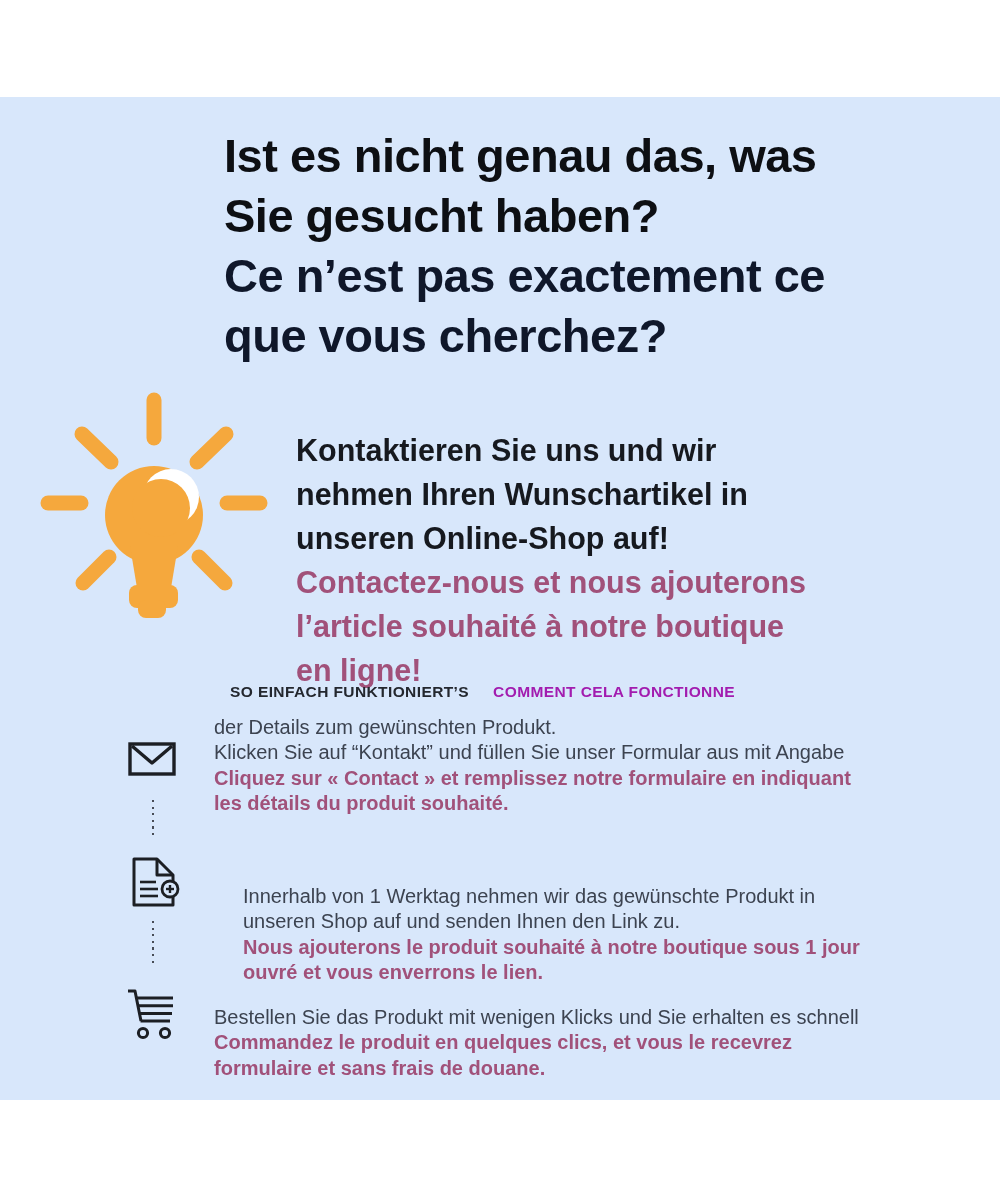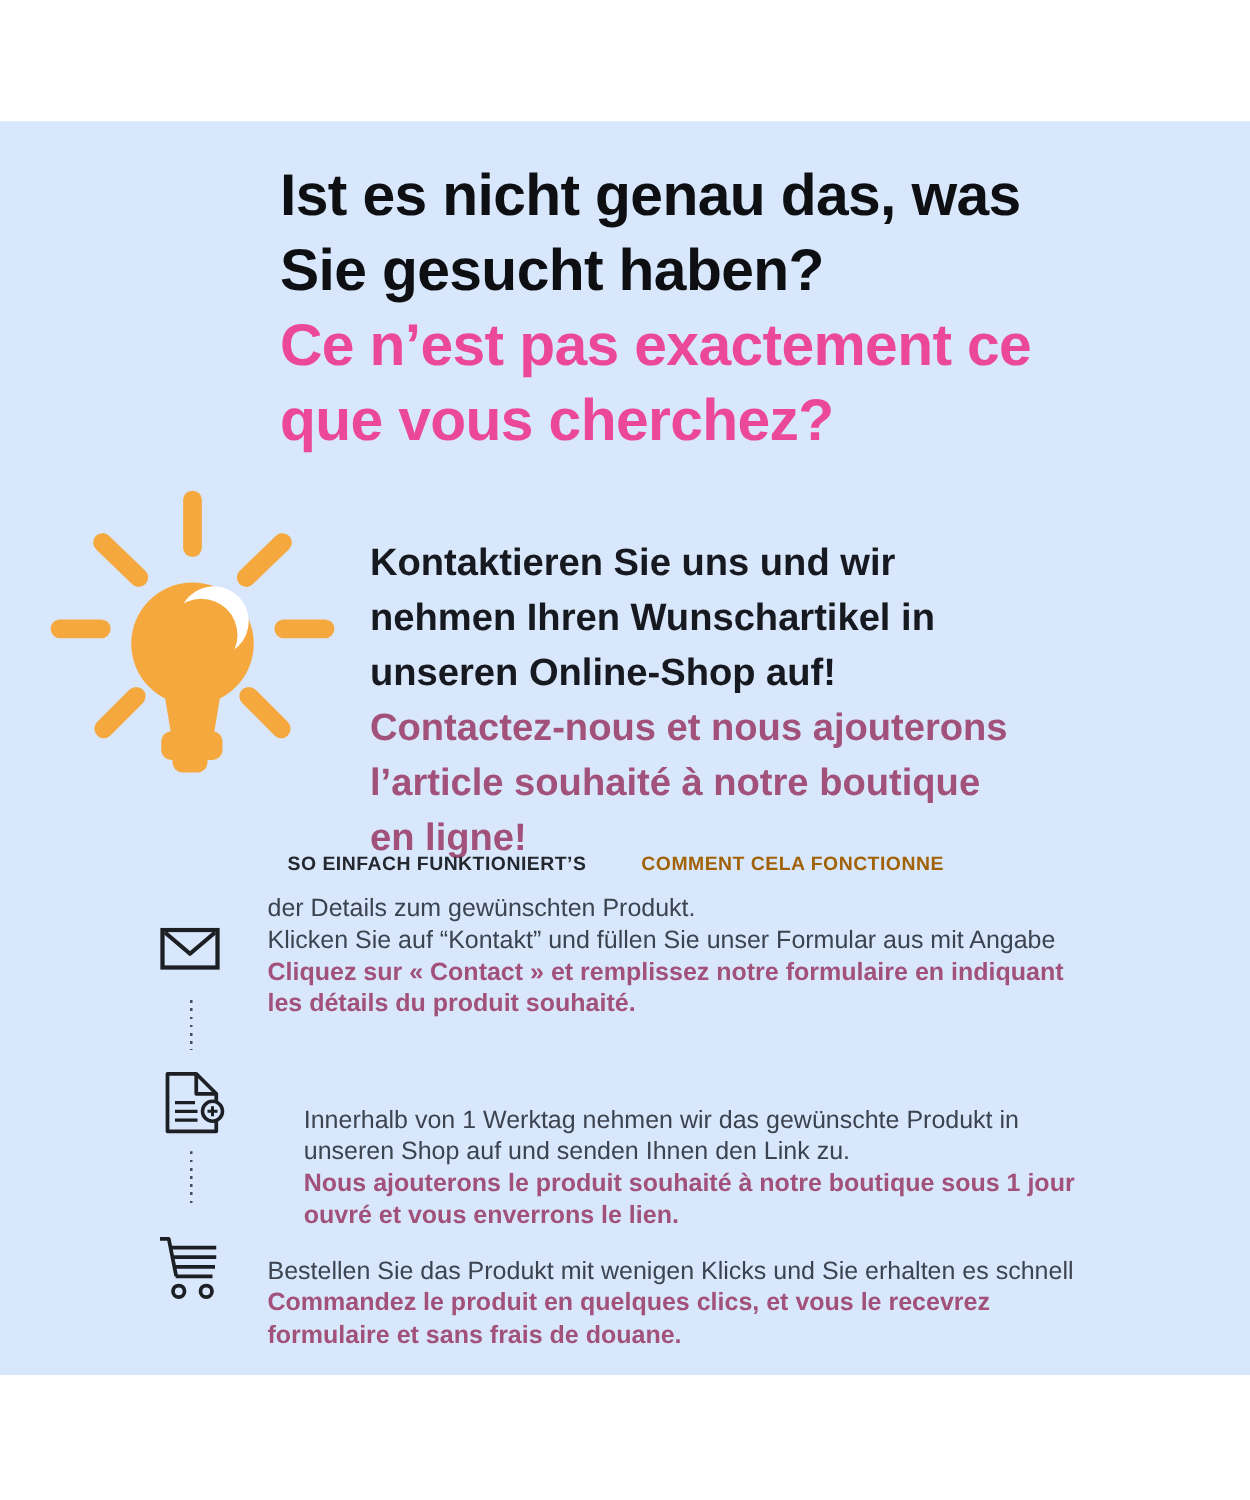--- a/index.html
+++ b/index.html
@@ -3,33 +3,33 @@
 <meta charset="utf-8">
 <style>
   html,body{margin:0;padding:0;background:#ffffff;}
   .canvas{position:relative;width:1000px;height:1200px;background:#ffffff;overflow:hidden;
           font-family:"Liberation Sans",sans-serif;}
   .panel{position:absolute;left:0;top:97px;width:1000px;height:1003px;background:#d8e7fb;}
 
   .hero{position:absolute;left:224px;top:126px;font-size:47px;line-height:60px;
         font-weight:700;letter-spacing:-0.5px;white-space:nowrap;}
   .hero .de{color:#0d0f13;}
-  .hero .fr{color:#ec4899;}
+  .hero .fr{color:#0f172a;}
 
   .bulb-svg{position:absolute;left:40px;top:388px;}
 
   .intro{position:absolute;left:296px;top:380px;font-size:30.5px;line-height:44px;
          font-weight:700;white-space:nowrap;margin-top:48px;}
   .intro .de{color:#16191f;}
   .intro .fr{color:#a1517a;}
 
   .section-heading{position:absolute;left:230px;top:683px;display:flex;gap:24px;
                    font-size:15.5px;font-weight:700;letter-spacing:0.4px;white-space:nowrap;}
   .section-heading .de{color:#23272e;}
-  .section-heading .fr{color:#a16207;margin-left:20px;}
+  .section-heading .fr{color:#a21caf;}
 
   .step{position:absolute;left:214px;width:760px;font-size:20px;line-height:25.4px;
         white-space:nowrap;}
   .step .de{color:#3c4350;font-weight:400;}
   .step .fr{color:#a1517a;font-weight:700;}
   .step-1{top:715px;} .step-2{top:884px;margin-left:29px;} .step-3{top:963px;margin-top:42px;}
 
   .step-icon{position:absolute;}
   .envelope{left:128px;top:742px;}
   .document{left:129px;top:857px;}

